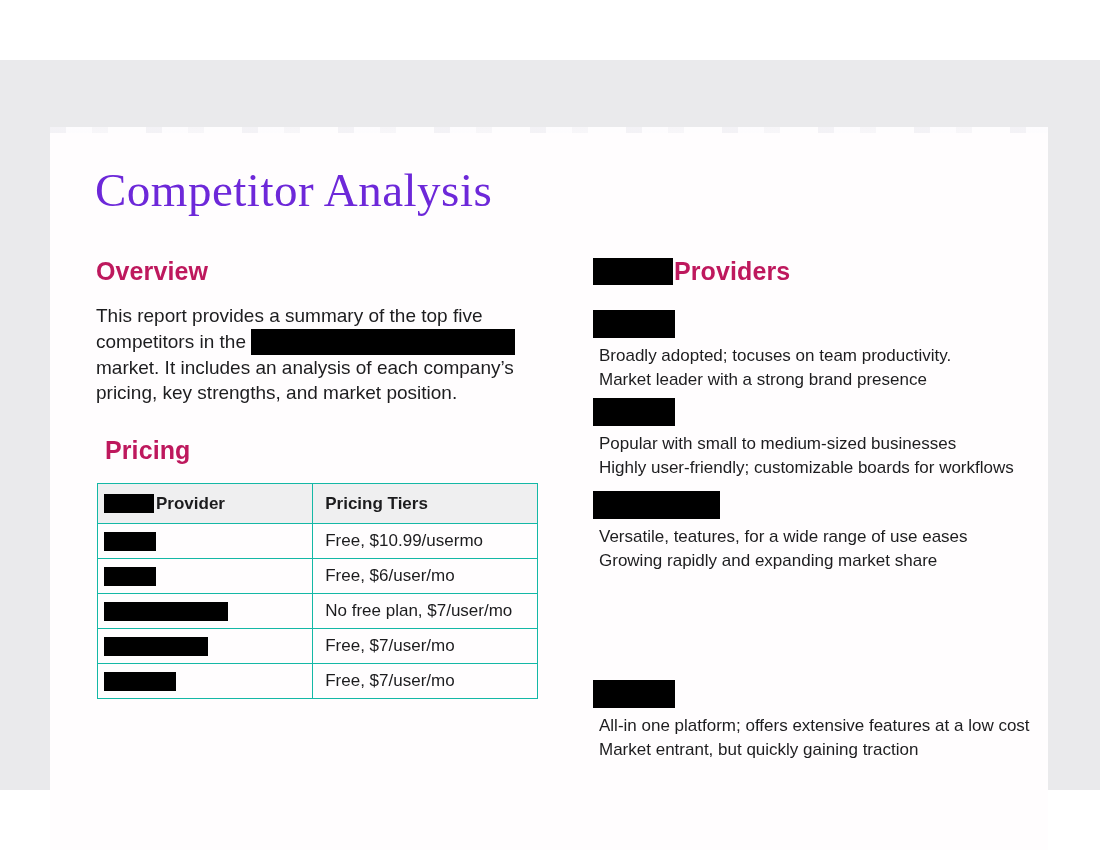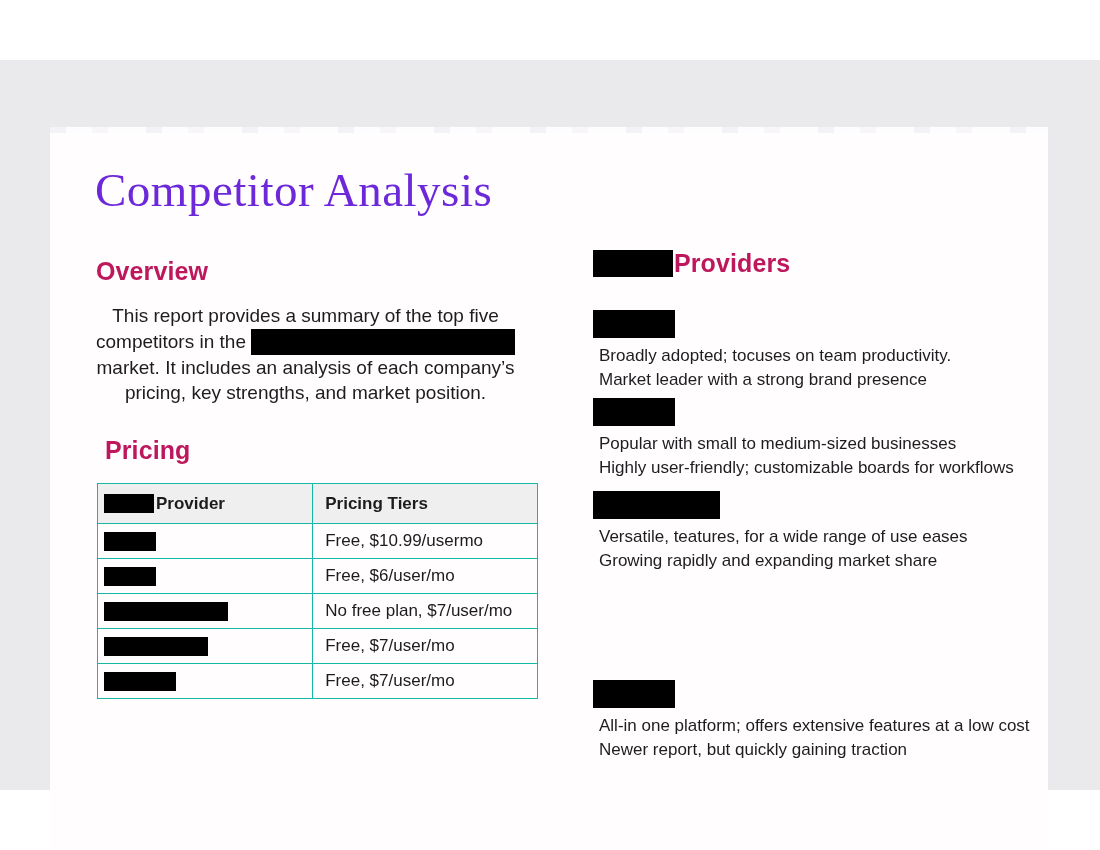--- a/index.html
+++ b/index.html
@@ -19,40 +19,40 @@
 
   .doc-title { position: absolute; left: 45px; top: 36px;
                font-family: "Liberation Serif", "DejaVu Serif", serif;
                font-size: 47px; font-weight: 500; letter-spacing: .5px; color: #6d28d9; }
 
   .section-heading { font-size: 25px; font-weight: 700; color: #be185d; letter-spacing: .1px; }
 
   
   .overview-heading { position: absolute; left: 46px; top: 130px; }
   .overview-para { position: absolute; left: 46px; top: 176px; font-size: 19px;
-                   line-height: 25.5px; color: #1d1d1f; text-align: center; }
+                   line-height: 25.5px; color: #1d1d1f; }
   .para-line { white-space: nowrap; }
   .redact { background: #000; display: inline-block; }
   .redact-inline-overview { width: 264px; height: 26px; vertical-align: -7px; margin-left: 5px; }
 
   .pricing-heading { position: absolute; left: 46px; top: 309px; margin-left: 9px; }
 
   .pricing-table { position: absolute; left: 47px; top: 356px; width: 441px;
                    border-collapse: collapse; font-size: 17px; color: #1c1c1e; }
   .pricing-table th, .pricing-table td { border: 1px solid #14b8a6; text-align: left;
                    vertical-align: middle; }
   .pricing-table th { background: #efeff0; font-weight: 700; height: 40px; padding: 0 0 0 6px; }
   .pricing-table th.tiers-h { padding-left: 12px; }
   .pricing-table td { height: 35px; padding: 0 0 0 6px; }
   .pricing-table td.tiers-cell { padding-left: 12px; white-space: nowrap; }
   .pricing-table col.c1 { width: 216px; }
   .pricing-table col.c2 { width: 225px; }
   .redact-th { width: 50px; height: 19px; vertical-align: -4px; margin-right: 2px; }
   .redact-cell { height: 19px; vertical-align: middle; }
-  .providers-heading { position: absolute; left: 543px; top: 122px; white-space: nowrap; }
+  .providers-heading { position: absolute; left: 543px; top: 130px; white-space: nowrap; }
   .redact-heading { width: 80px; height: 27px; vertical-align: -5px; margin-right: 1px; }
 
   .provider-entry { position: absolute; left: 543px; width: 470px; }
   .provider-entry .redact-name { display: block; height: 28px; margin-bottom: 6px; }
   .entry-line { font-size: 17px; line-height: 23.5px; color: #1d1d1f;
                 white-space: nowrap; padding-left: 6px; }
 </style>
 </head>
 <body>
 
@@ -123,16 +123,16 @@
   <div class="provider-entry" style="top:364px">
     <span class="redact redact-name" style="width:127px"></span>
     <div class="entry-line">Versatile, teatures, for a wide range of use eases</div>
     <div class="entry-line">Growing rapidly and expanding market share</div>
   </div>
 
 
   <div class="provider-entry" style="top:553px">
     <span class="redact redact-name" style="width:82px"></span>
     <div class="entry-line">All-in one platform; offers extensive features at a low cost</div>
-    <div class="entry-line">Newer report, but quickly gaining traction</div>
+    <div class="entry-line">Market entrant, but quickly gaining traction</div>
   </div>
 
 </div>
 
 </body></html>

